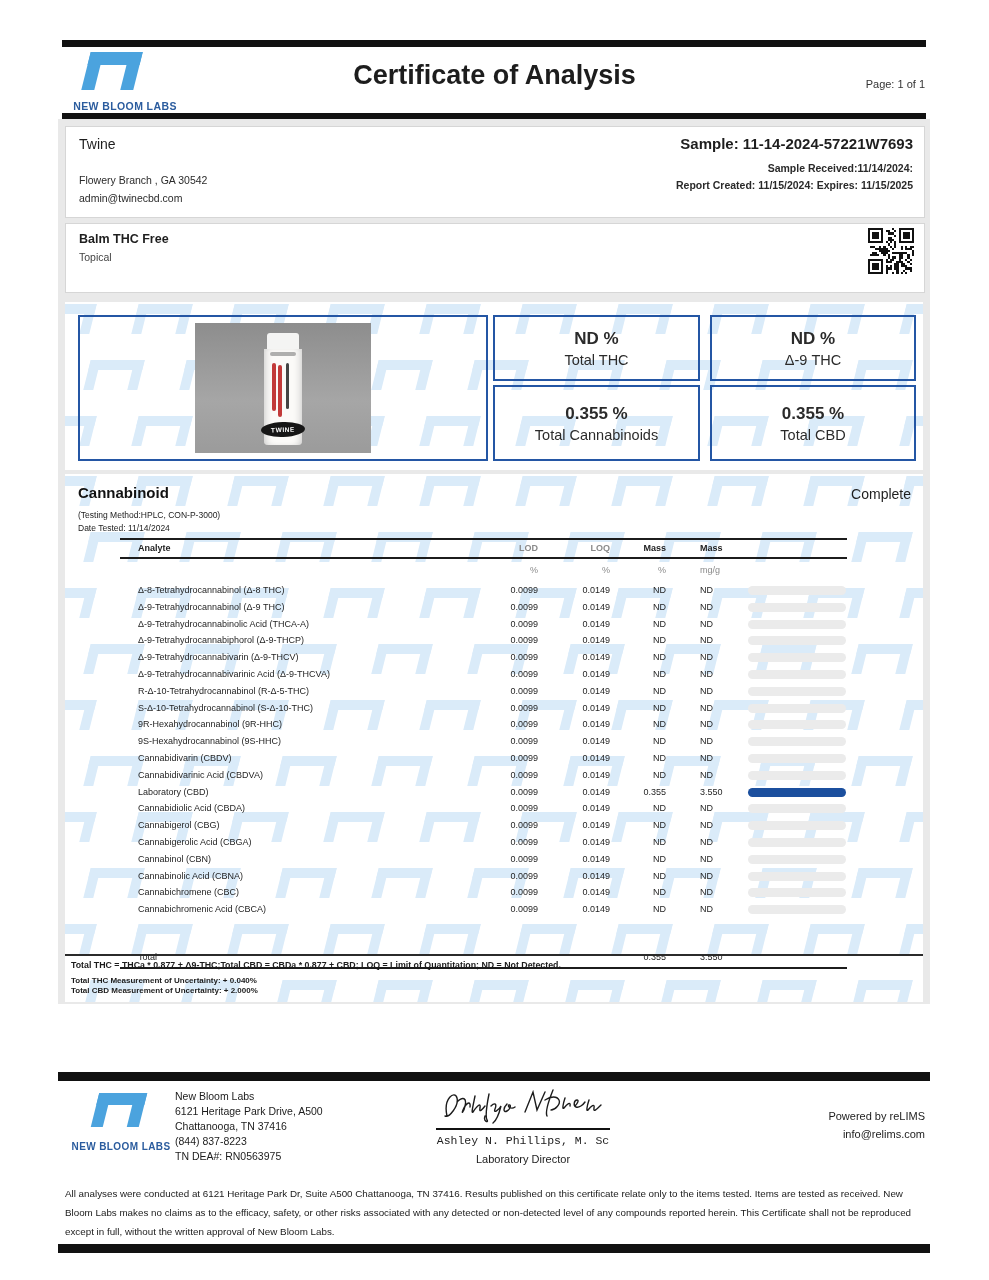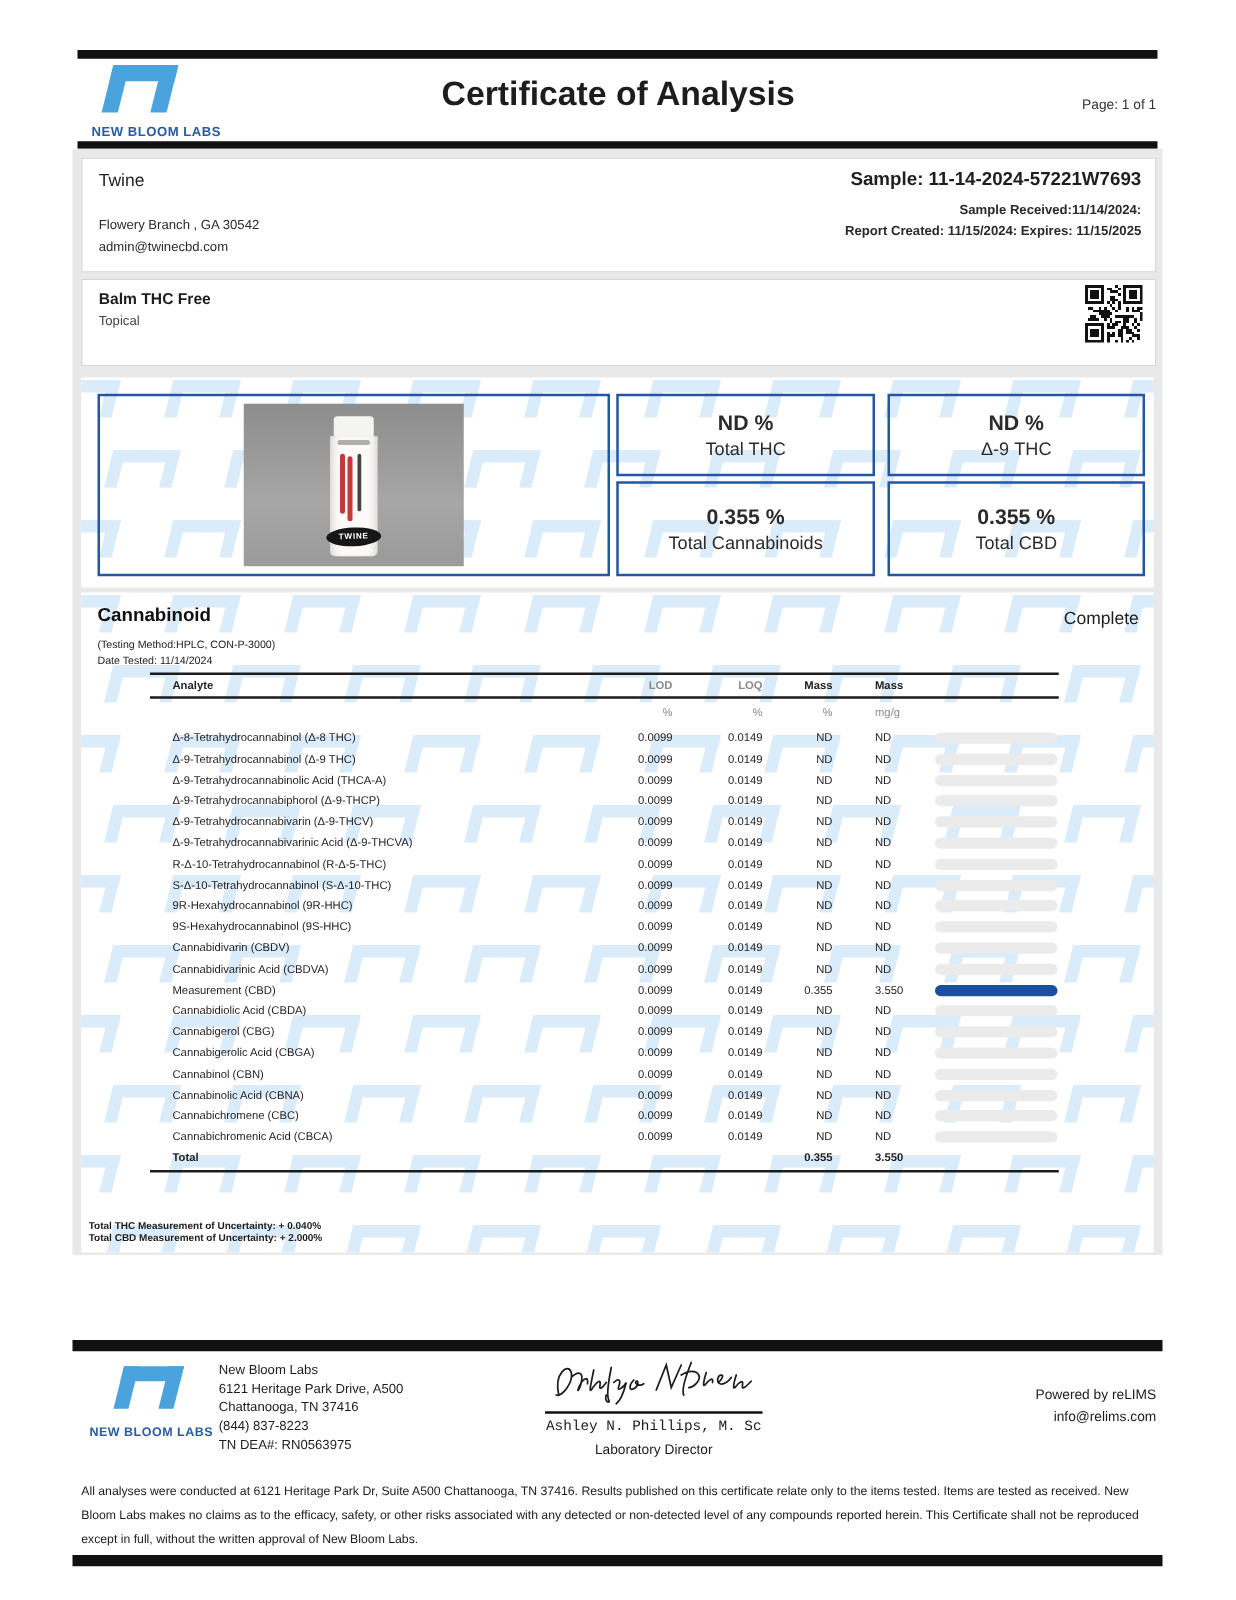--- a/index.html
+++ b/index.html
@@ -40,21 +40,21 @@
              color:#fff;font-size:6.5px;font-weight:700;letter-spacing:.6px;display:flex;align-items:center;justify-content:center;transform:rotate(-2deg);}
   .tube-smudge{position:absolute;left:6px;top:3px;width:26px;height:4px;background:#8e8e8e;opacity:.7;border-radius:2px;}
   
   .sec-title{position:absolute;left:13px;top:10px;font-size:15px;font-weight:700;color:#111;}
   .sec-status{position:absolute;right:12px;top:12px;font-size:14px;color:#1e1e1e;}
   .sec-sub{position:absolute;left:13px;font-size:8.5px;color:#222;}
   .ctable{position:absolute;left:55px;top:64px;width:727px;}
   .thead{position:relative;height:17px;border-top:2px solid #1c1c1c;border-bottom:2px solid #1c1c1c;}
   .tunits{position:relative;height:24px;}
   .trow{position:relative;height:16.8px;font-size:9px;color:#1e1e1e;}
-  .trow-total{font-weight:700;}
+  .trow-total{font-weight:400;margin-top:31px;}
   .tc{position:absolute;top:2px;white-space:nowrap;}
   .c-a{left:18px;}
   .c-lod{left:328px;width:90px;text-align:right;}
   .c-loq{left:418px;width:72px;text-align:right;}
   .c-m1{left:490px;width:56px;text-align:right;}
   .c-m2{left:576px;width:60px;text-align:left;padding-left:4px;}
   .c-bar{left:628px;width:98px;height:9px;top:3px;border-radius:5px;}
   .bar-gray{background:#ebebeb;}
   .bar-blue{background:#1b4f9e;}
   .hcell{font-weight:700;font-size:9px;top:3px;}
@@ -505,21 +505,21 @@
           </div>
           <div class="trow">
             <span class="tc c-a">Cannabidivarinic Acid (CBDVA)</span>
             <span class="tc c-lod">0.0099</span>
             <span class="tc c-loq">0.0149</span>
             <span class="tc c-m1">ND</span>
             <span class="tc c-m2">ND</span>
             <span class="tc c-bar bar-gray"></span>
           </div>
           <div class="trow">
-            <span class="tc c-a">Measurement (CBD)</span>
+            <span class="tc c-a">Laboratory (CBD)</span>
             <span class="tc c-lod">0.0099</span>
             <span class="tc c-loq">0.0149</span>
             <span class="tc c-m1">0.355</span>
             <span class="tc c-m2">3.550</span>
             <span class="tc c-bar bar-blue"></span>
           </div>
           <div class="trow">
             <span class="tc c-a">Cannabidiolic Acid (CBDA)</span>
             <span class="tc c-lod">0.0099</span>
             <span class="tc c-loq">0.0149</span>
@@ -579,20 +579,21 @@
             <span class="tc c-a">Total</span>
             <span class="tc c-lod"></span>
             <span class="tc c-loq"></span>
             <span class="tc c-m1">0.355</span>
             <span class="tc c-m2">3.550</span>
           </div>
         </div>
       <div class="t-bottom"></div>
     </div>
 
+    <div class="footnote" style="top:480px;">Total THC = THCa * 0.877 + Δ9-THC;Total CBD = CBDa * 0.877 + CBD; LOQ = Limit of Quantitation; ND = Not Detected.</div>
     <div class="unc" style="top:502px;">Total THC Measurement of Uncertainty: + 0.040%</div>
     <div class="unc" style="top:512px;">Total CBD Measurement of Uncertainty: + 2.000%</div>
   </div>
 </div>
 
 <div class="bar-black" style="left:58px;width:872px;top:1072px;height:9px;"></div>
 
 <div class="logo-arch" style="left:95px;top:1093px;width:24px;height:22px;border-width:12px;"></div>
 <div class="logo-text" style="left:58px;top:1141px;width:126px;font-size:10px;">NEW BLOOM LABS</div>
 

